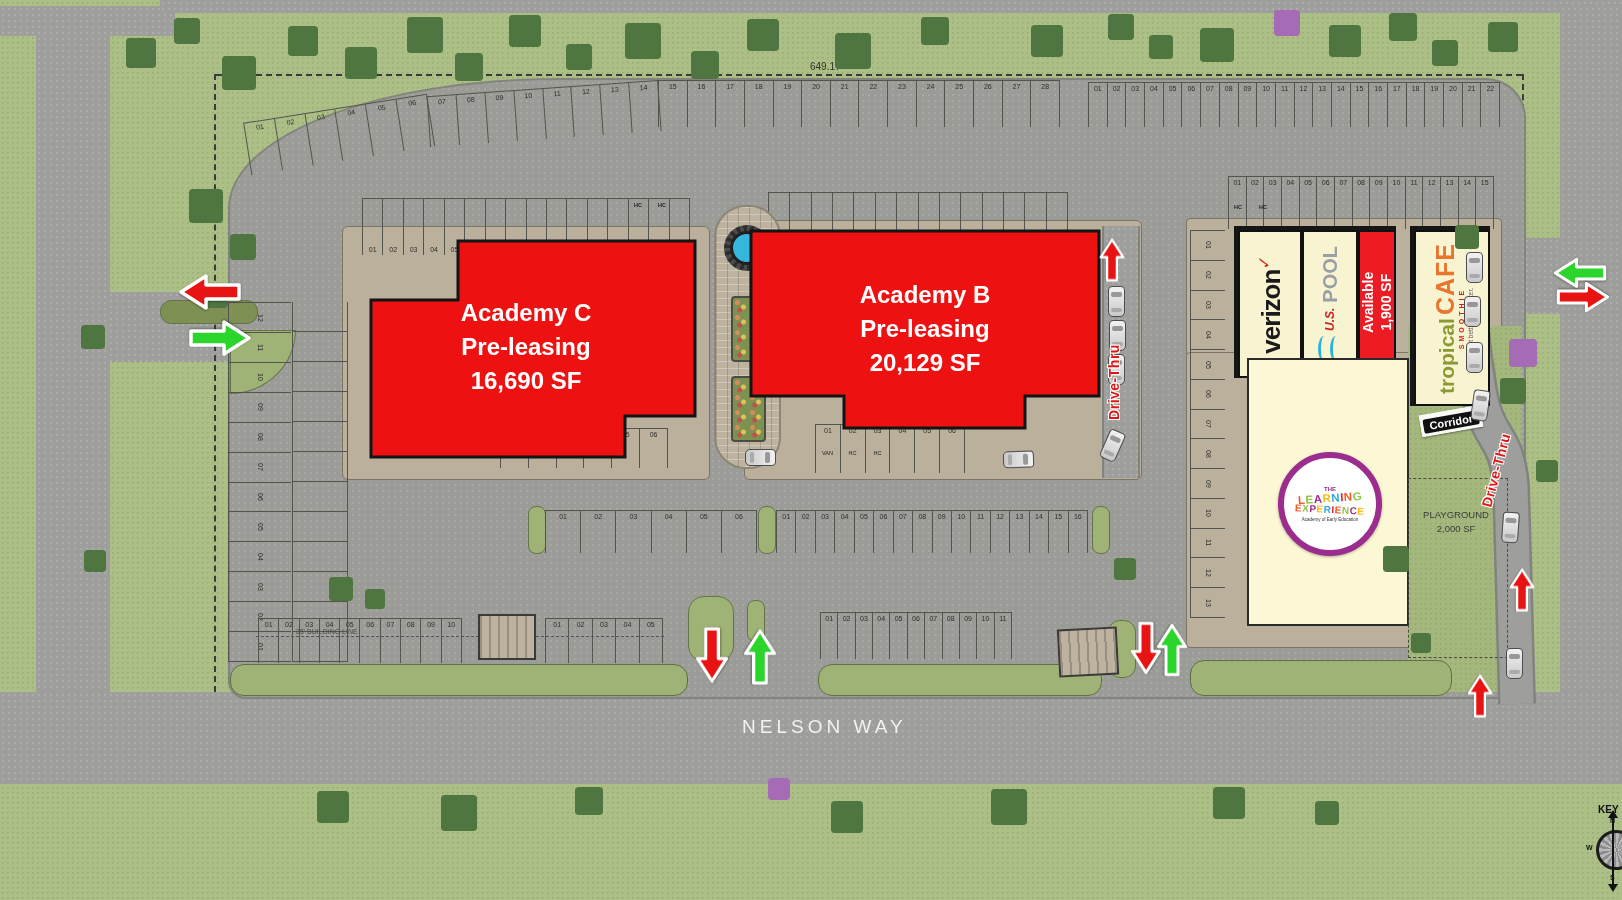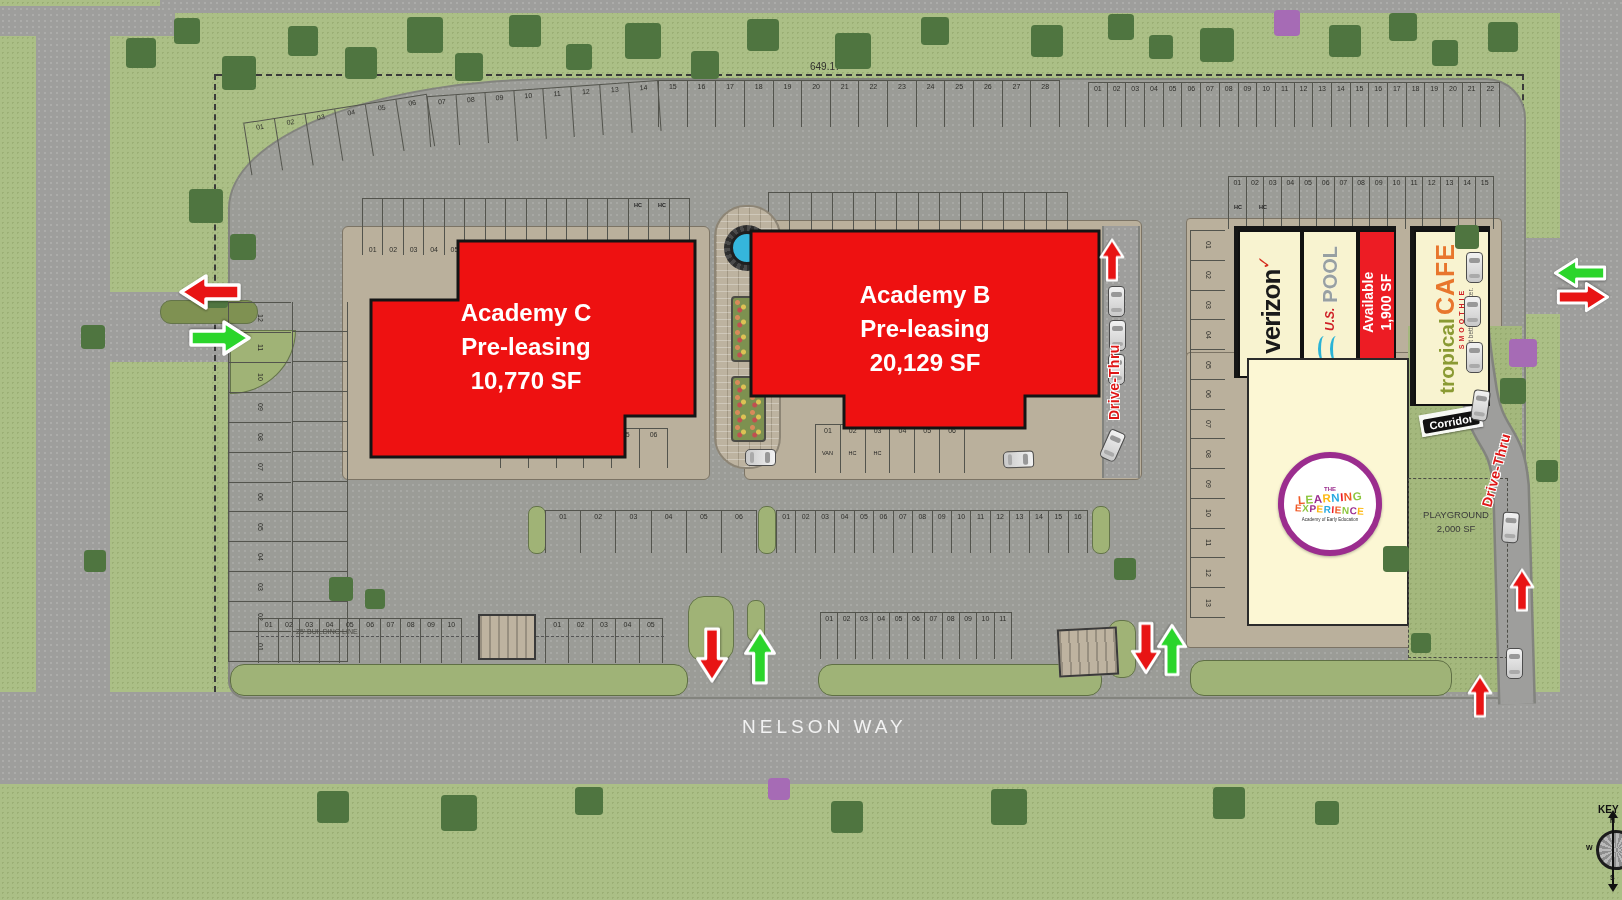--- a/index.html
+++ b/index.html
@@ -380,21 +380,21 @@
     <path d="M30 6 C26 70 30 110 38 160 C46 220 66 205 71 262 L77 480" fill="none" stroke="#82837e" stroke-width="38"></path>
     <path d="M30 6 C26 70 30 110 38 160 C46 220 66 205 71 262 L77 480" fill="none" stroke="#9e9e9c" stroke-width="33"></path>
   </svg>
 
   <svg class="bsvg" style="left:348px;top:238px;width:350px;height:222px;" viewBox="0 0 350 222">
     <path d="M110 3 H347 V178 H277 V219 H23 V62 H110 Z" fill="#ee1111" stroke="#141414" stroke-width="3"></path>
   </svg>
   <div class="btext" style="left:378px;top:294px;width:296px;height:106px;">
     <span>Academy C</span>
     <span>Pre-leasing</span>
-    <span>10,770 SF</span>
+    <span>16,690 SF</span>
   </div>
 
   <svg class="bsvg" style="left:748px;top:228px;width:354px;height:204px;" viewBox="0 0 354 204">
     <path d="M3 3 H351 V168 H277 V200 H96 V168 H3 Z" fill="#ee1111" stroke="#141414" stroke-width="3"></path>
   </svg>
   <div class="btext" style="left:772px;top:276px;width:306px;height:106px;">
     <span>Academy B</span>
     <span>Pre-leasing</span>
     <span>20,129 SF</span>
   </div>

